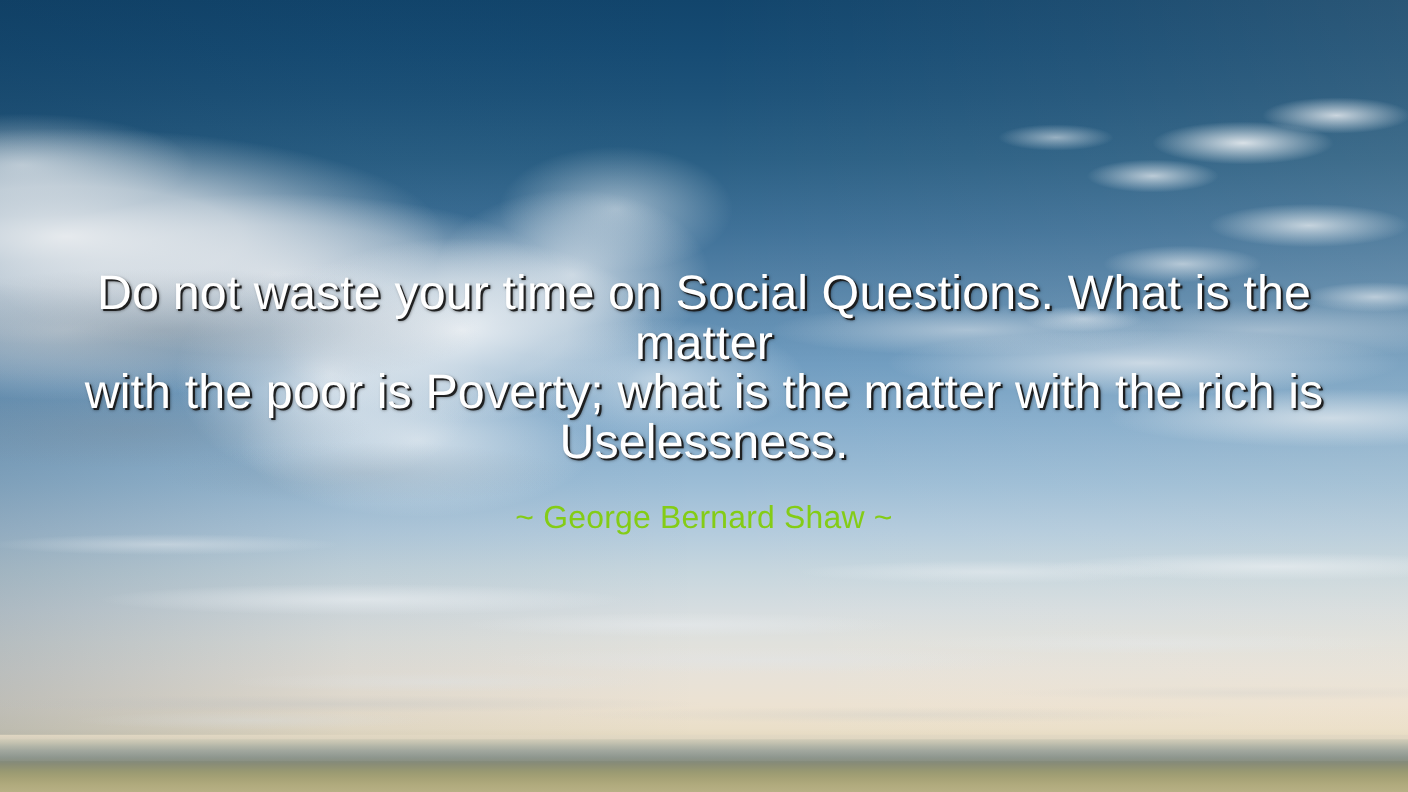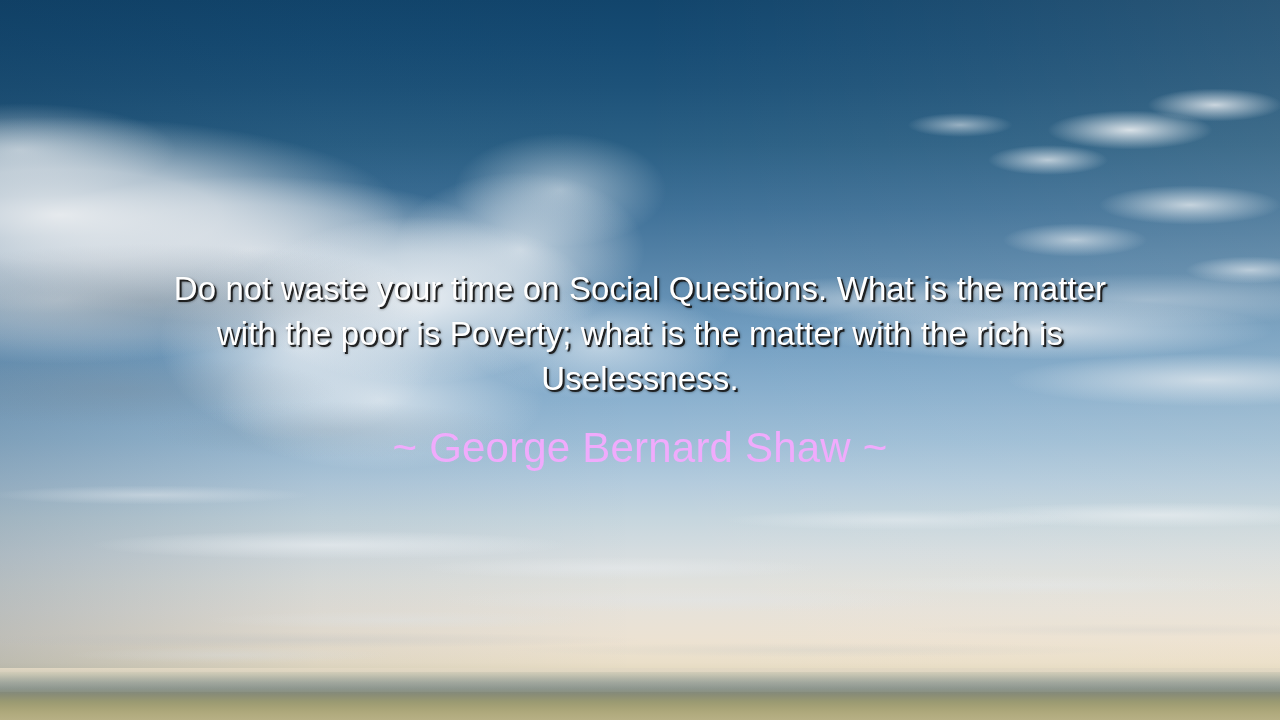--- a/index.html
+++ b/index.html
@@ -199,35 +199,35 @@
     justify-content: center;
     padding-top: 14px;
     box-sizing: border-box;
   }
 
   #quote-text {
     width: 1180px;
     margin: 0;
     text-align: center;
     color: #ffffff;
-    font-size: 33px;
+    font-size: 44px;
     line-height: 45px;
     font-weight: 400;
     letter-spacing: 0.1px;
     text-shadow:
       2px 2px 0 rgba(25,25,25,0.92),
       2px 2px 3px rgba(0,0,0,0.55);
     white-space: pre-line;
   }
 
   #attribution {
     margin: 27px 0 0 0;
     text-align: center;
-    color: #f0abfc;
-    font-size: 42px;
+    color: #84cc16;
+    font-size: 29px;
     line-height: 40px;
     font-weight: 400;
     letter-spacing: 0.2px;
   }
 </style>
 </head>
 <body>
 
 <div id="stage">
 

